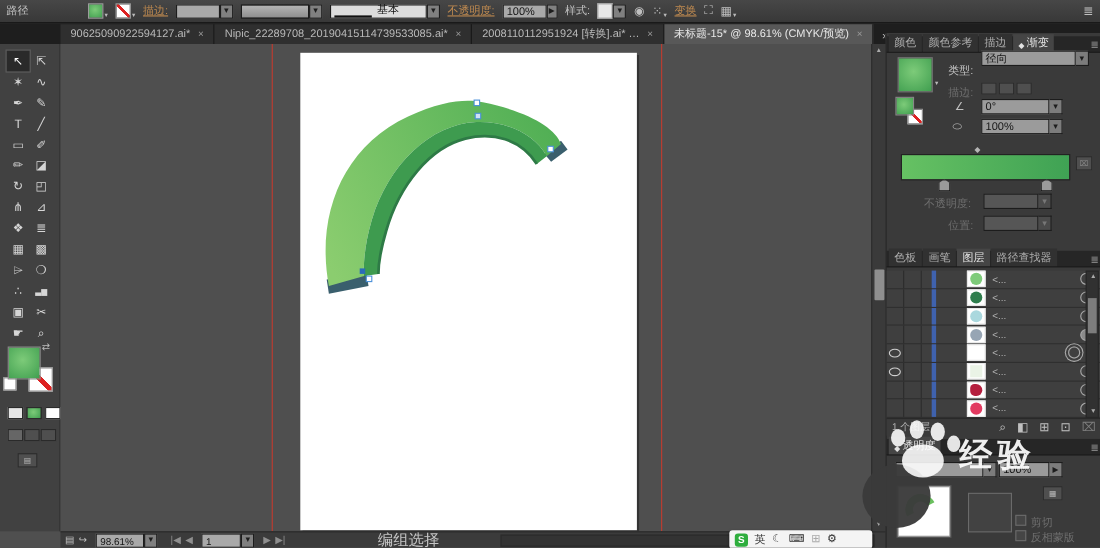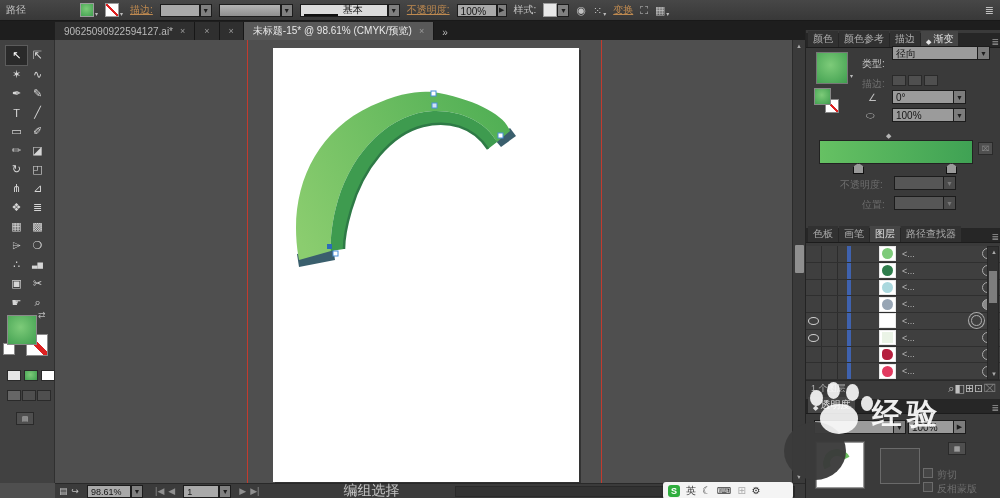--- a/index.html
+++ b/index.html
@@ -77,21 +77,21 @@
   .eye{width:9px;height:6px;border:1px solid #cfcfcf;border-radius:50%}
   .selbar{width:4px;height:100%;margin-left:9px}
   .thumbf{width:15px;height:13px;border:1px solid #e8e8e8;background:#fff;margin-left:28px;display:flex;align-items:center;justify-content:center}
   .thumbc{width:11px;height:11px;border-radius:50%}
   .llabel{margin-left:6px;color:#b5b5b5;font-size:9px}
   .target{width:9px;height:9px;border:1px solid #ababab;border-radius:50%;margin-left:auto;margin-right:8px}
   .chip{width:7px;height:7px;background:#3f62ae;border:1px solid #9ab;margin-right:2px}
   #lscroll{position:absolute;right:2px;top:0;width:12px;height:134px;background:#313131;border:1px solid #272727;box-sizing:border-box}
   #lthumb{position:absolute;left:1px;top:24px;width:8px;height:32px;background:#7d7d7d}
   #lfoot{left:0;top:350px;width:195px;height:16px;background:#3a3a3a;border-top:1px solid #292929;display:flex;align-items:center;
-         padding:0 5px;box-sizing:border-box;font-size:9px;color:#b3b3b3}
+         padding:0 5px;gap:10px;box-sizing:border-box;font-size:9px;color:#b3b3b3}
 
   
   .cb{width:8px;height:8px;border:1px solid #6b6b6b;background:#454545;display:inline-block;margin-right:4px}
 
   
   #wm{left:780px;top:378px;width:220px;height:105px;pointer-events:none;z-index:50}
   .pawpad{position:absolute;background:rgba(255,255,255,.88);border-radius:50%}
   #wmtext{position:absolute;left:92px;top:16px;color:rgba(255,255,255,.92);font-size:30px;font-weight:bold;letter-spacing:5px}
   #wmblob{position:absolute;left:4px;top:44px;width:62px;height:58px;background:rgba(58,58,58,.96);border-radius:50%}
 </style>
@@ -148,23 +148,25 @@
   </span>
   <span style="margin-left:auto" class="icon">≣</span>
 </div>
 
 <div id="tabbar" class="a">
   <div class="tab">
     <span>90625090922594127.ai*</span>
     <span class="tclose">×</span>
   </div>
   <div class="tab">
+    <span>Nipic_22289708_20190415114739533085.ai*</span>
     <span class="tclose">×</span>
   </div>
   <div class="tab">
+    <span>2008110112951924 [转换].ai* …</span>
     <span class="tclose">×</span>
   </div>
   <div class="tab active">
     <span>未标题-15* @ 98.61% (CMYK/预览)</span>
     <span class="tclose">×</span>
   </div>
   <span style="margin-left:8px;color:#bbb;font-size:10px;padding-bottom:2px">»</span>
 </div>
 
 <div id="toolbar" class="a">

